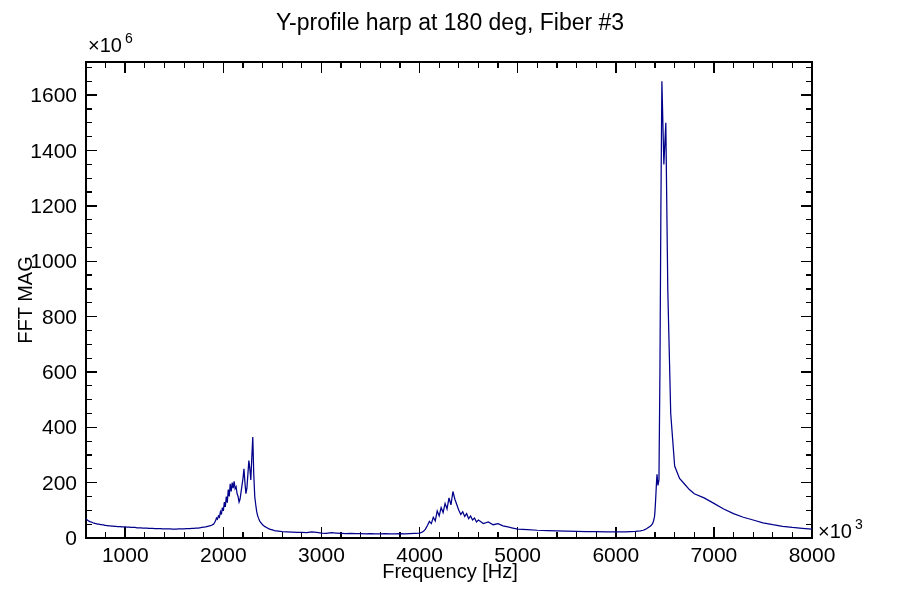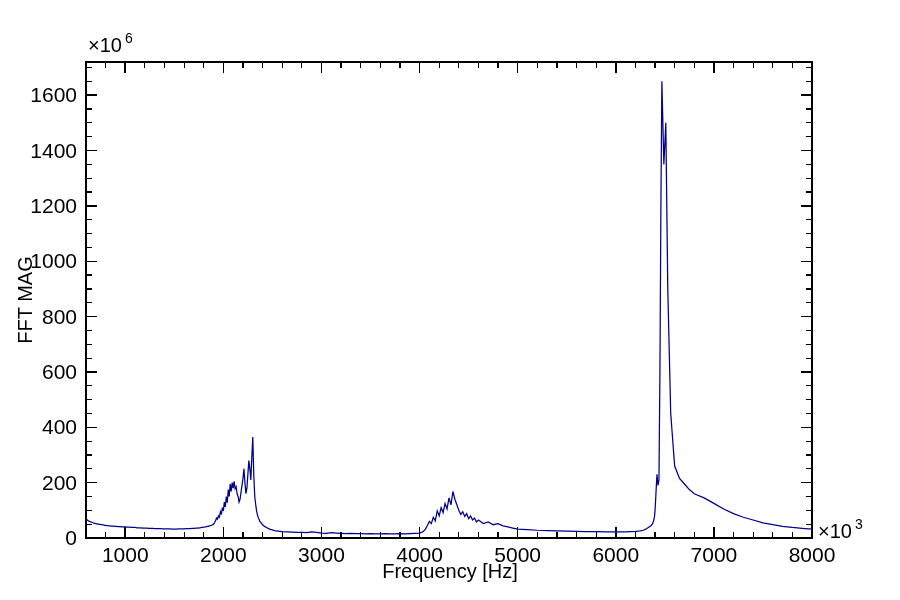--- a/index.html
+++ b/index.html
@@ -77,20 +77,21 @@
     stroke-width: 1.25;
     stroke-linejoin: miter;
     stroke-linecap: butt;
   }
 </style>
 </head>
 <body>
 
 <div id="root">
 
+  <div id="plot-title">Y-profile harp at 180 deg, Fiber #3</div>
 
   <div id="canvas-wrap">
     <svg class="plot" id="plot-svg" width="900" height="600" viewBox="0 0 900 600">
       <g id="frame-group">
           <rect x="86" y="62" width="726" height="476" fill="none" stroke="#000000" stroke-width="1.6" shape-rendering="crispEdges"></rect>
         </g>
       <g id="xticks-group">
           <line x1="86" y1="538" x2="86" y2="532" class="tick-minor"></line>
           <line x1="86" y1="62" x2="86" y2="68" class="tick-minor"></line>
           <line x1="105.62162162162161" y1="538" x2="105.62162162162161" y2="532" class="tick-minor"></line>

